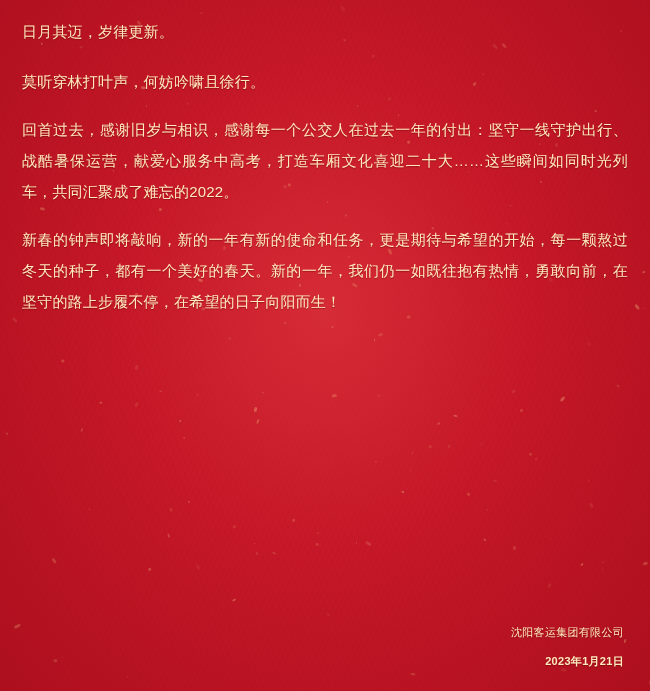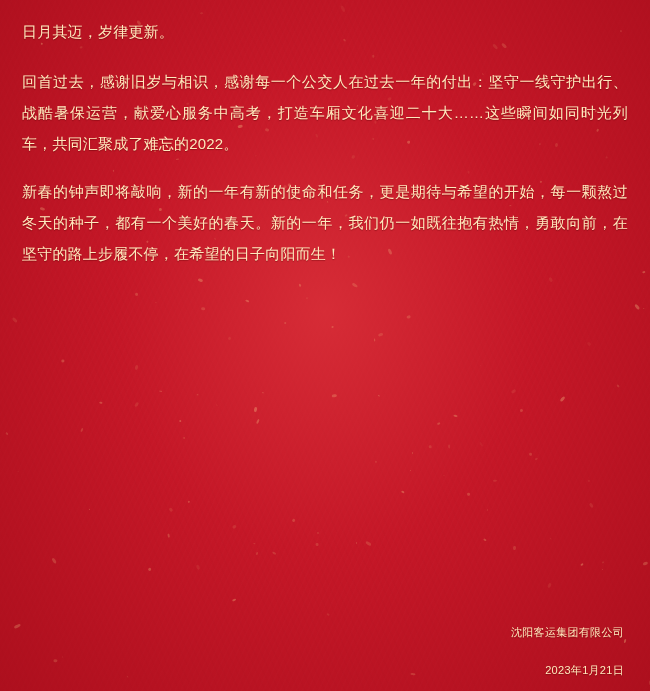--- a/index.html
+++ b/index.html
@@ -57,21 +57,21 @@
   .sign {
     position: absolute;
     right: 26px;
     color: #ffe9bd;
     font-size: 11px;
     line-height: 28px;
     text-shadow: 0 1px 1px rgba(90, 0, 5, 0.45);
     letter-spacing: 0.3px;
   }
   #sign-company { bottom: 45px; }
-  #sign-date { bottom: 7px; }
+  #sign-date { bottom: 16px; font-weight: bold; }
 </style>
 </head>
 <body>
 
 <div id="page">
 
   <div id="speckles">
       <span style="left:366.9px;top:540.9px;width:3.2px;height:5.5px;opacity:0.31;transform:rotate(123deg);"></span>
       <span style="left:411.7px;top:672.3px;width:2.3px;height:4.6px;opacity:0.34;transform:rotate(94deg);"></span>
       <span style="left:198.8px;top:278.4px;width:3.1px;height:4.7px;opacity:0.50;transform:rotate(107deg);"></span>
@@ -219,19 +219,20 @@
       <span style="left:479.6px;top:441.7px;width:2.2px;height:4.8px;opacity:0.10;transform:rotate(148deg);"></span>
       <span style="left:480.2px;top:364.6px;width:0.9px;height:1.1px;opacity:0.12;transform:rotate(155deg);"></span>
       <span style="left:506.0px;top:222.8px;width:1.0px;height:1.8px;opacity:0.28;transform:rotate(100deg);"></span>
       <span style="left:512.5px;top:545.8px;width:2.5px;height:4.4px;opacity:0.29;transform:rotate(3deg);"></span>
       <span style="left:482.1px;top:73.1px;width:1.3px;height:2.2px;opacity:0.32;transform:rotate(140deg);"></span>
       <span style="left:374.0px;top:338.6px;width:1.2px;height:2.6px;opacity:0.48;transform:rotate(177deg);"></span>
     </div>
 
   <div id="content">
     <p class="para first">日月其迈，岁律更新。</p>
+    <p class="para">莫听穿林打叶声，何妨吟啸且徐行。</p>
     <p class="para">回首过去，感谢旧岁与相识，感谢每一个公交人在过去一年的付出：坚守一线守护出行、战酷暑保运营，献爱心服务中高考，打造车厢文化喜迎二十大……这些瞬间如同时光列车，共同汇聚成了难忘的2022。</p>
     <p class="para">新春的钟声即将敲响，新的一年有新的使命和任务，更是期待与希望的开始，每一颗熬过冬天的种子，都有一个美好的春天。新的一年，我们仍一如既往抱有热情，勇敢向前，在坚守的路上步履不停，在希望的日子向阳而生！</p>
 
     <div class="sign" id="sign-company">沈阳客运集团有限公司</div>
     <div class="sign" id="sign-date">2023年1月21日</div>
   </div>
 </div>
 
 </body></html>

